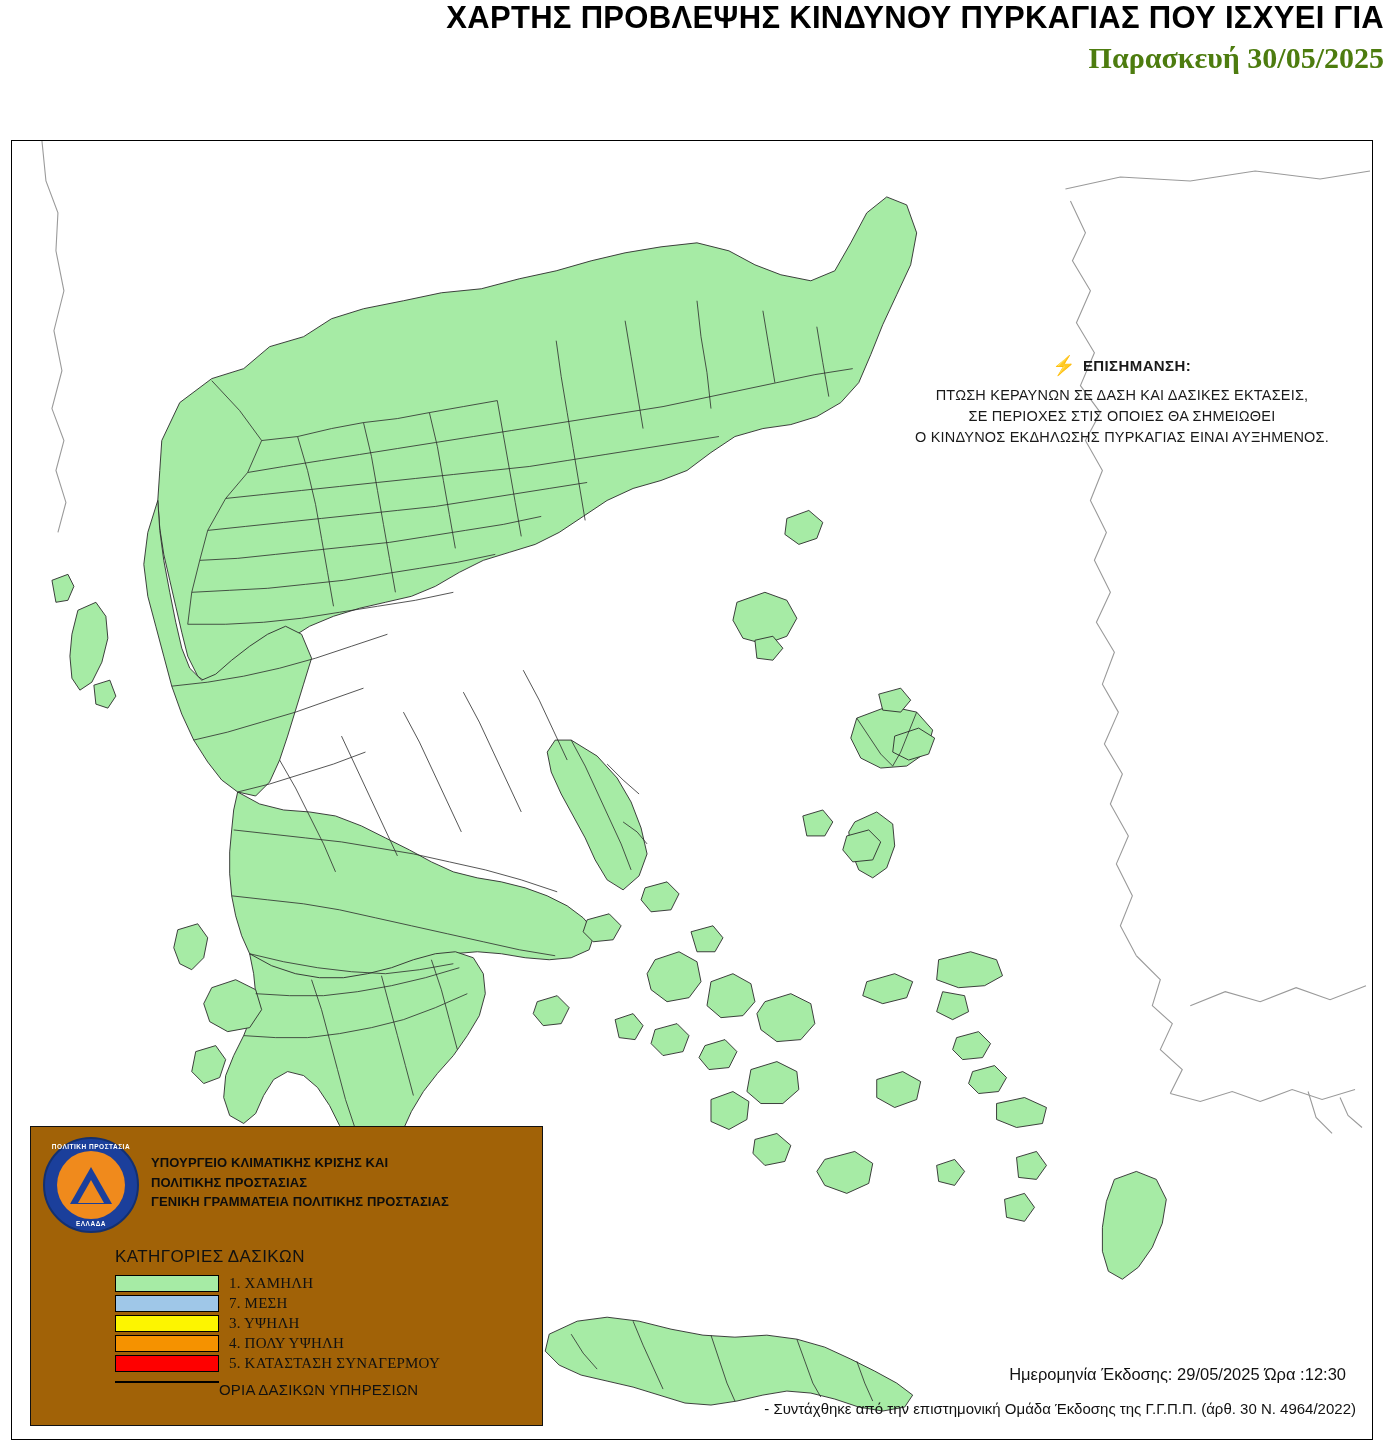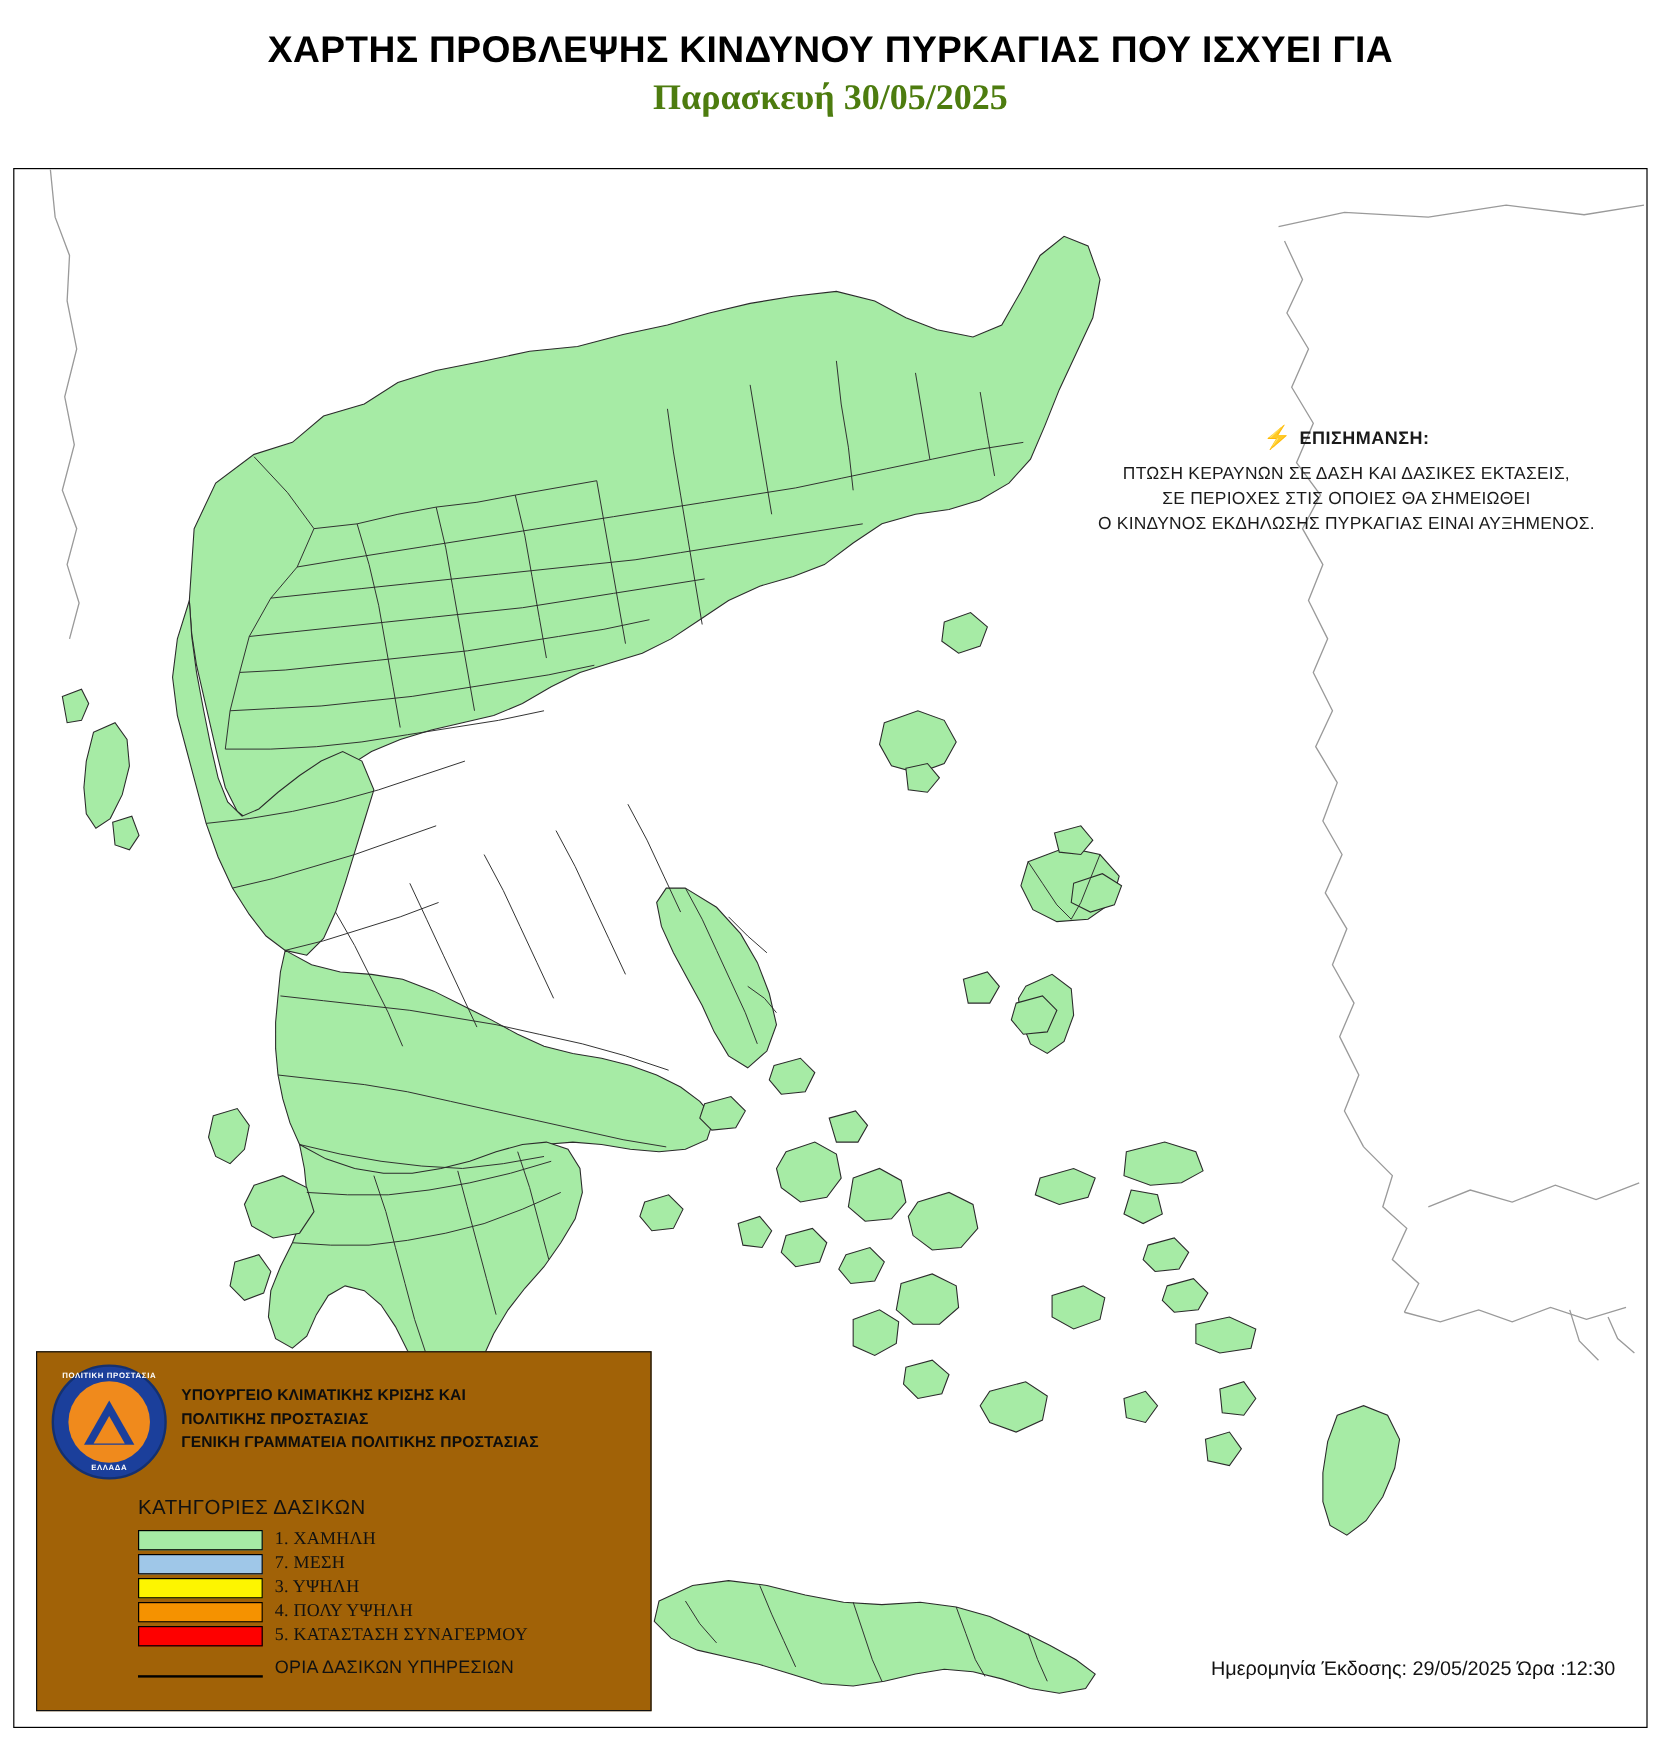--- a/index.html
+++ b/index.html
@@ -12,22 +12,21 @@
     width: 1384px;
     height: 1453px;
     font-family: "Liberation Sans", sans-serif;
     position: relative;
     overflow: hidden;
   }
 
   
   #title-block {
     width: 100%;
-    text-align: center;
-    padding-top: 24px;
+    text-align: right;
     box-sizing: border-box;
   }
   #title-line1 {
     font-size: 31px;
     font-weight: bold;
     color: #000;
     letter-spacing: 0.3px;
     line-height: 1.15;
   }
   #title-line2 {
@@ -187,22 +186,21 @@
     border: 1px solid #000;
     box-sizing: border-box;
   }
   .legend-label {
     font-size: 15px;
     color: #111;
     letter-spacing: 0.2px;
   }
   #legend-line-row {
     display: flex;
-    align-items: flex-end;
-    gap: 10px;
+    align-items: flex-start;
     margin-top: 9px;
   }
   #legend-line-swatch {
     width: 104px;
     height: 0;
     border-top: 2px solid #000;
   }
 
   
   #footer-block {
@@ -421,14 +419,15 @@
       </div>
       <div id="legend-line-row">
         <span id="legend-line-swatch"></span>
         <span class="legend-label">ΟΡΙΑ ΔΑΣΙΚΩΝ ΥΠΗΡΕΣΙΩΝ</span>
       </div>
     </div>
   </div>
 
   <div id="footer-block">
     <div id="footer-date">Ημερομηνία Έκδοσης: 29/05/2025  Ώρα :12:30</div>
+    <div id="footer-credit">- Συντάχθηκε από την επιστημονική  Ομάδα  Έκδοσης της Γ.Γ.Π.Π. (άρθ. 30 Ν. 4964/2022)</div>
   </div>
 </div>
 
 </body></html>

